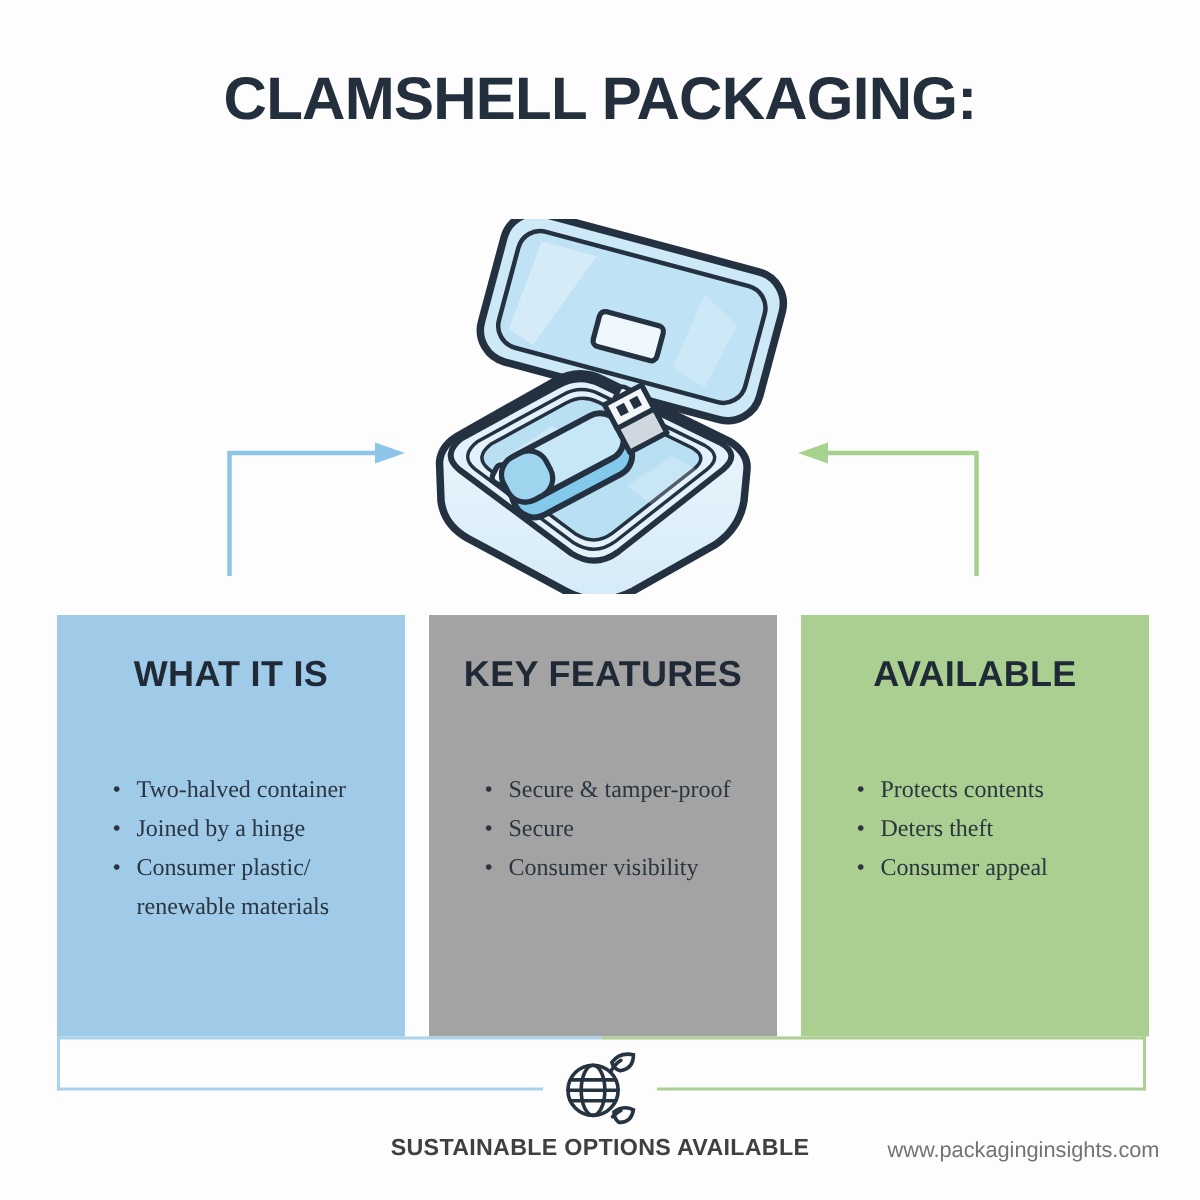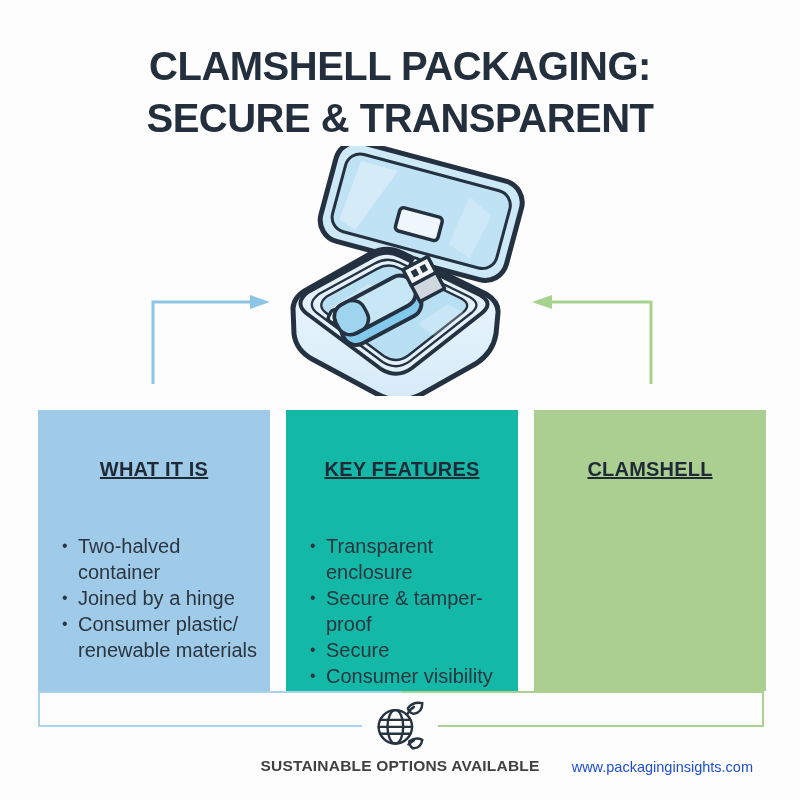--- a/index.html
+++ b/index.html
@@ -28,28 +28,28 @@
 
   
   .col {
     position:absolute; top:410px; height:281px; width:232px;
     color:#222e3a;
   }
   .col-1 { left:38px; }
   .col-2 { left:286px; }
   .col-3 { left:534px; }
   .col h2 {
-    margin-top:47px; text-align:center;
-    font-size:20px; line-height:24px; font-weight:700;
-    letter-spacing:0.2px; color:#1f2a36;text-decoration:underline;
+    margin-top:28px; text-align:center;
+    font-size:24px; line-height:24px; font-weight:700;
+    letter-spacing:0.2px; color:#1f2a36;
   }
   .col ul {
     margin-top:52px; list-style:none;
-    padding-left:40px; padding-right:6px;
-    font-size:20px; line-height:26px; color:#2b3540;
+    padding-left:53px; padding-right:6px;
+    font-size:16px; line-height:26px; color:#2b3540;font-family:Liberation Serif, serif;
   }
   .col li { position:relative; }
   .col li::before {
     content:"\2022"; position:absolute; left:-16px; top:0;
     font-size:16px;
   }
 
   
   .bracket { position:absolute; top:691px; height:36px; }
   .bracket-left  { left:38px;  width:363px; border:2px solid #a9d2ec; border-right:none; }
@@ -60,32 +60,31 @@
     background:#fdfdfd; display:flex; align-items:center; justify-content:center;
   }
 
   
   .sustainable {
     position:absolute; left:0; right:0; top:757px;
     text-align:center; font-size:15.5px; font-weight:700;
     letter-spacing:0.2px; color:#404040;
   }
   .website {
-    position:absolute; right:47px; top:759px;
-    font-size:14.5px; color:#1d4ed8;
+    position:absolute; right:27px; top:759px;
+    font-size:14.5px; color:#737373;
   }
 </style>
 </head>
 <body>
 
 <div class="stage">
 
   <div class="title">
     <div>CLAMSHELL PACKAGING:</div>
-    <div>SECURE &amp; TRANSPARENT</div>
   </div>
 
   <svg class="arrow arrow-left" width="126" height="92" viewBox="0 0 126 92">
     <path d="M3,90 L3,8 L100,8" fill="none" stroke="#8cc5e8" stroke-width="3"></path>
     <polygon points="100,1 120,8 100,15" fill="#8cc5e8"></polygon>
   </svg>
 
   <svg class="arrow arrow-right" width="136" height="92" viewBox="0 0 136 92">
     <path d="M131,90 L131,8 L32,8" fill="none" stroke="#a6d28d" stroke-width="3"></path>
     <polygon points="32,1 12,8 32,15" fill="#a6d28d"></polygon>
@@ -134,32 +133,36 @@
 
   <section class="col col-1" style="background: rgb(159, 203, 233);">
     <h2>WHAT IT IS</h2>
     <ul>
       <li>Two-halved container</li>
       <li>Joined by a hinge</li>
       <li>Consumer plastic/ renewable materials</li>
     </ul>
   </section>
 
-  <section class="col col-2" style="background: #14b8a6;">
+  <section class="col col-2" style="background: #a3a3a3;">
     <h2>KEY FEATURES</h2>
     <ul>
-      <li>Transparent enclosure</li>
       <li>Secure &amp; tamper-proof</li>
       <li>Secure</li>
       <li>Consumer visibility</li>
     </ul>
   </section>
 
   <section class="col col-3" style="background: rgb(170, 207, 144);">
-    <h2>CLAMSHELL</h2>
+    <h2>AVAILABLE</h2>
+    <ul>
+      <li>Protects contents</li>
+      <li>Deters theft</li>
+      <li>Consumer appeal</li>
+    </ul>
   </section>
 
   <div class="bracket bracket-left"></div>
   <div class="bracket bracket-right"></div>
 
   <div class="globe-wrap">
     <svg width="50" height="52" viewBox="0 0 52 56">
       <g fill="none" stroke="#263341" stroke-width="2.6" stroke-linecap="round">
         <circle cx="21" cy="30" r="18"></circle>
         <ellipse cx="21" cy="30" rx="8.5" ry="18"></ellipse>

